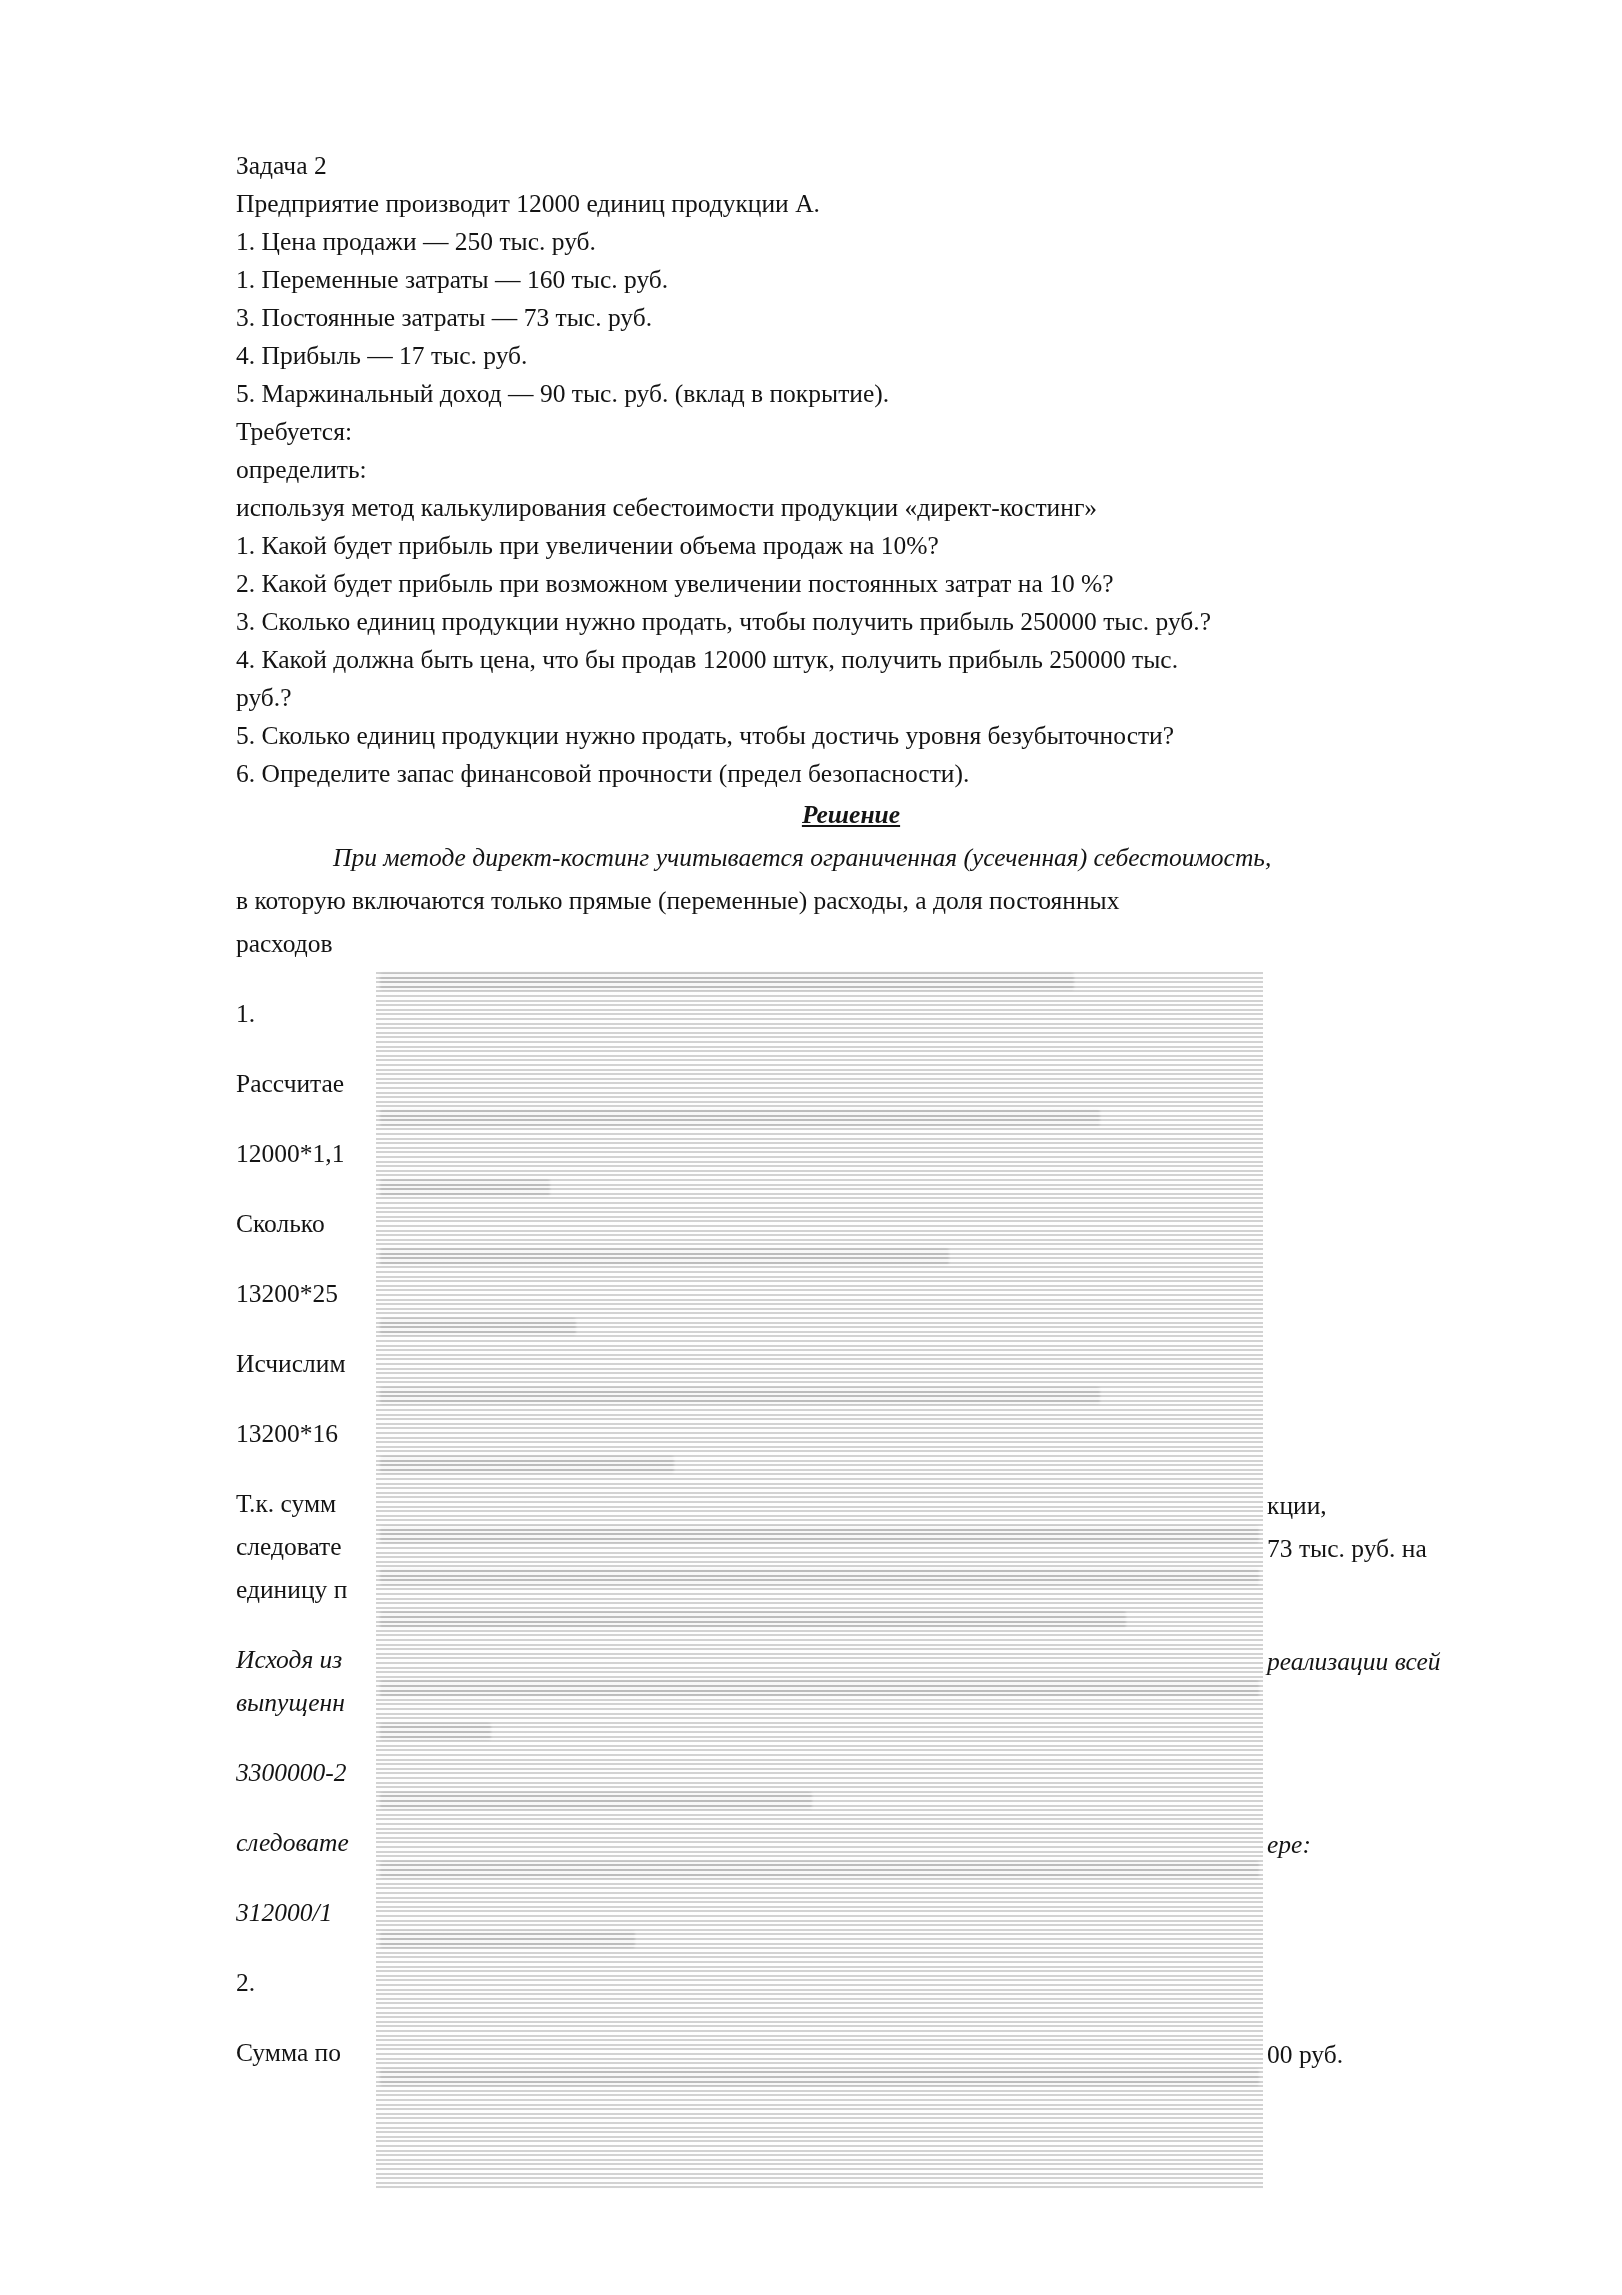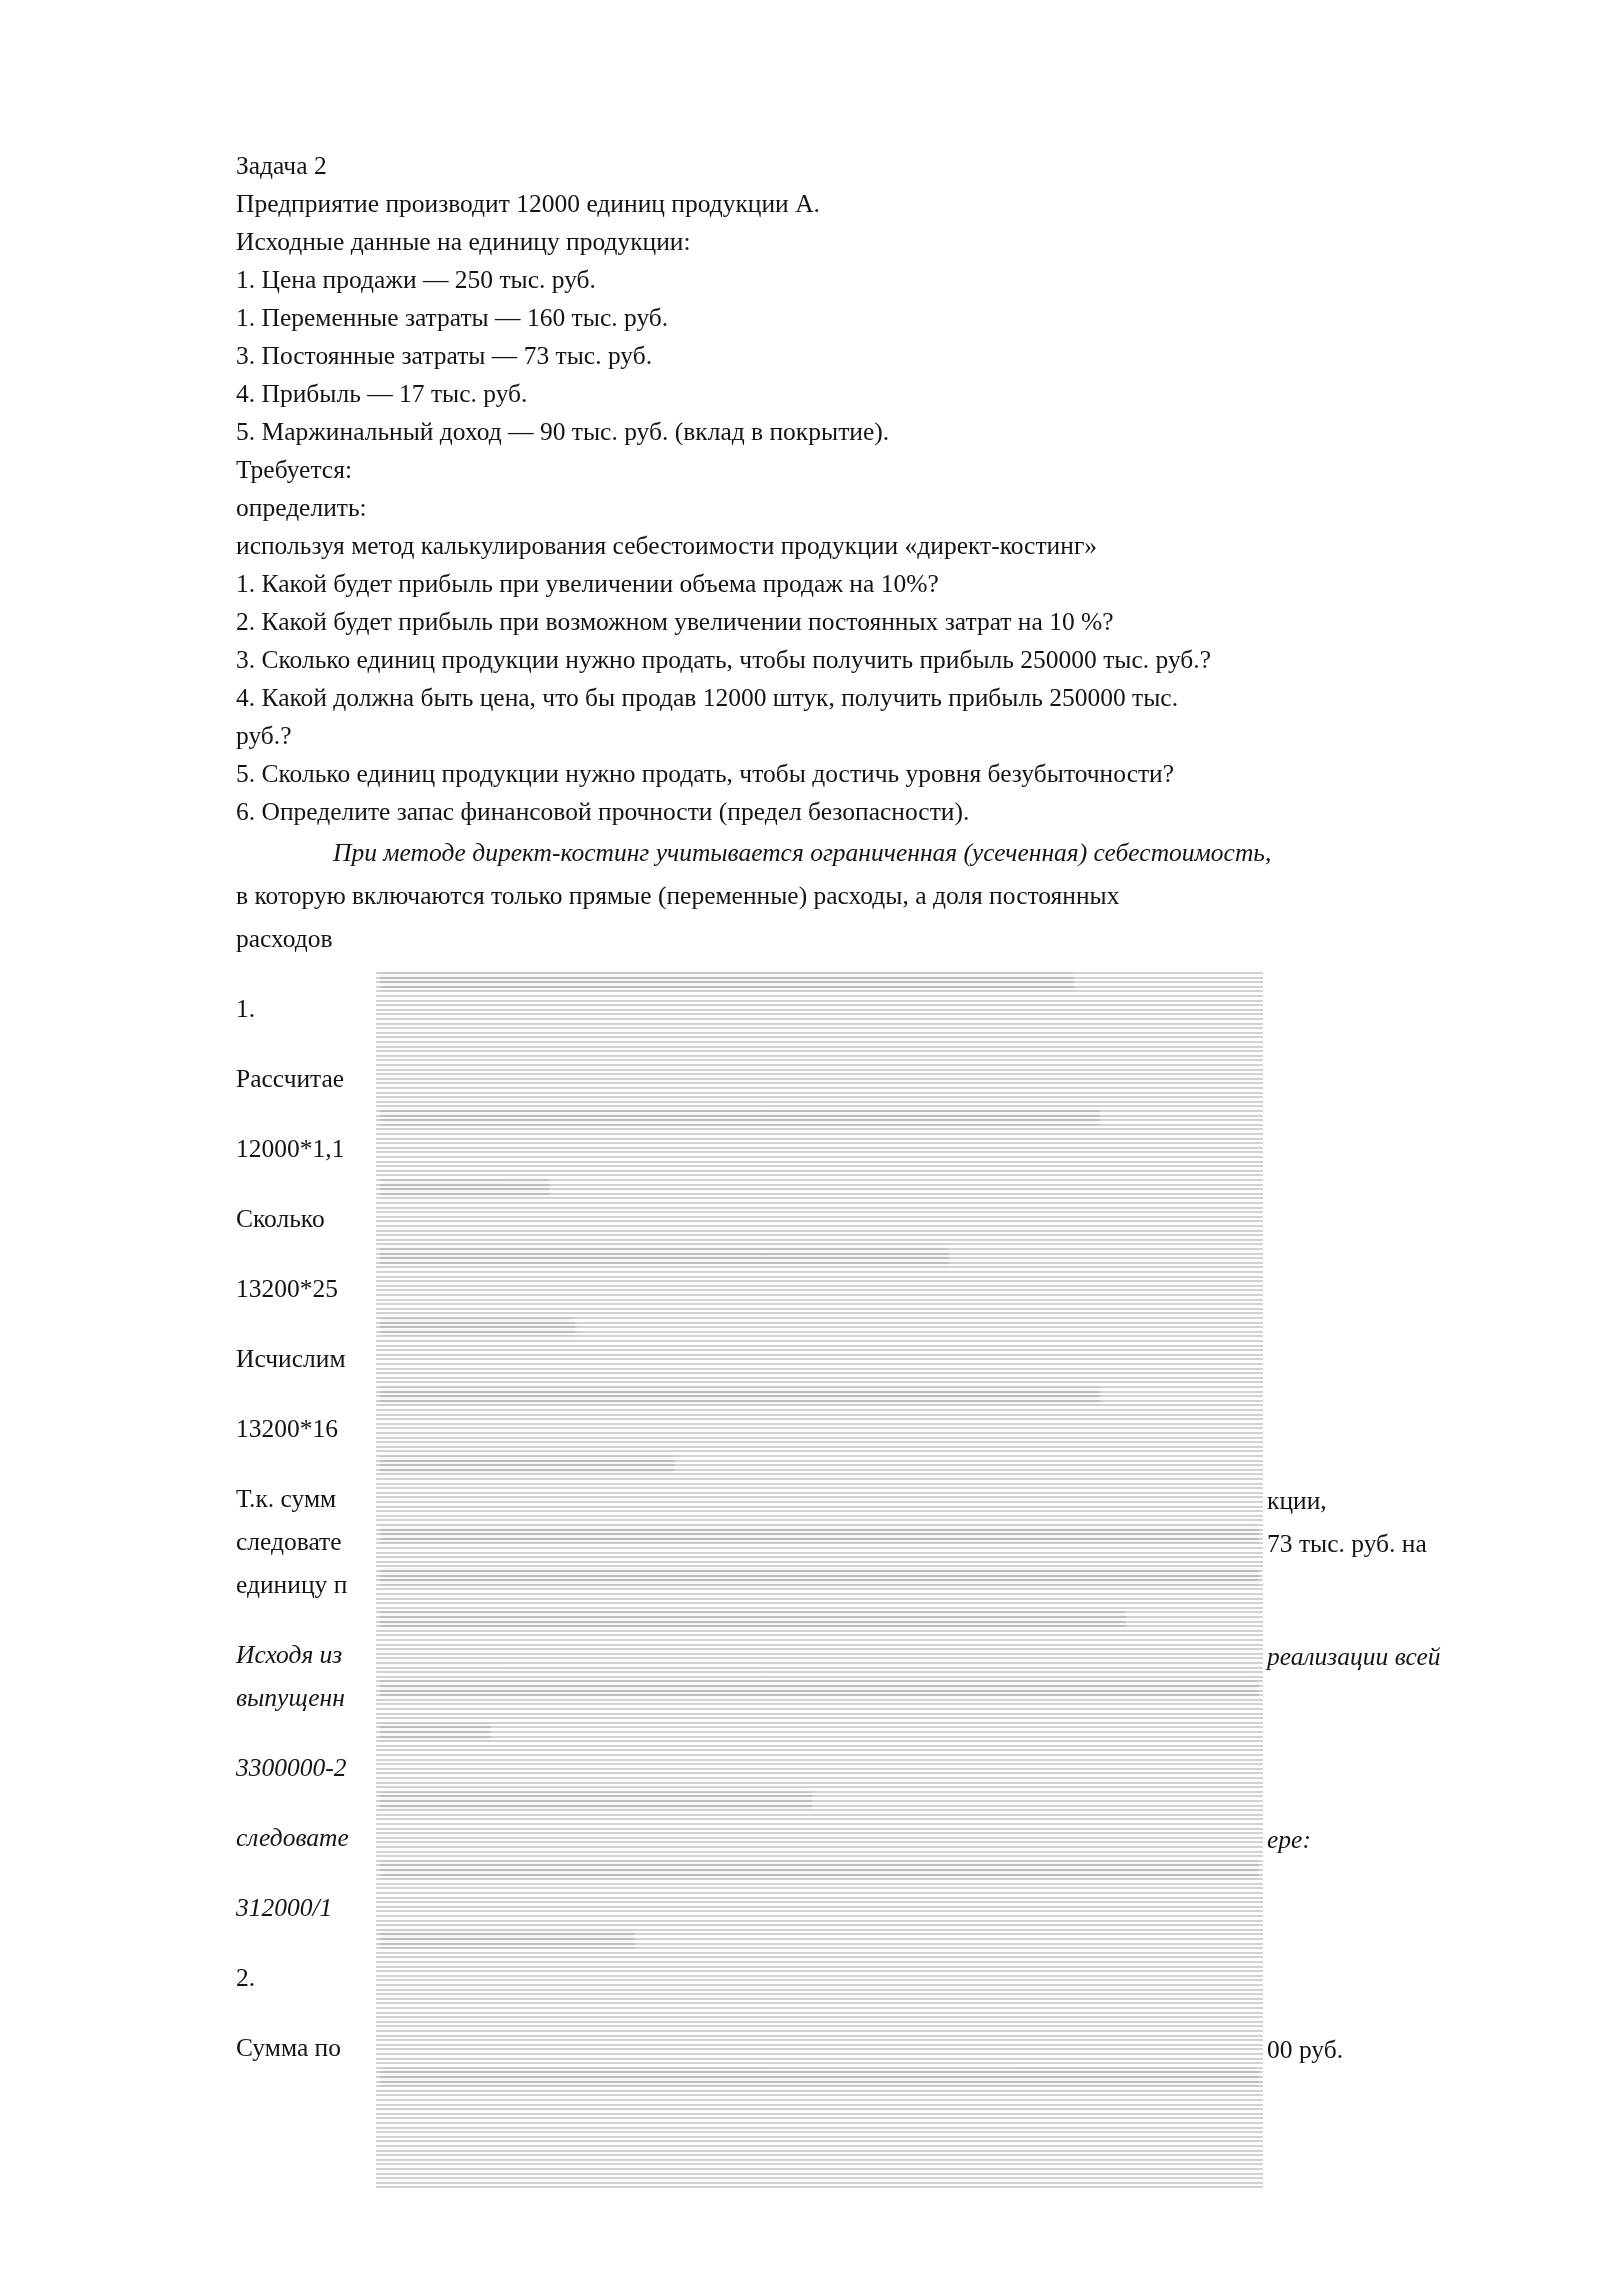--- a/index.html
+++ b/index.html
@@ -68,38 +68,38 @@
 </style>
 </head>
 <body>
 
 <div class="page">
   <div class="content">
 
     <div>
       <p class="t">Задача 2</p>
       <p class="t">Предприятие производит 12000 единиц продукции А.</p>
-      <p class="t">Исходные данные на единицу продукции:</p>
       <p class="t">1. Цена продажи — 250 тыс. руб.</p>
       <p class="t">1. Переменные затраты — 160 тыс. руб.</p>
       <p class="t">3. Постоянные затраты — 73 тыс. руб.</p>
       <p class="t">4. Прибыль — 17 тыс. руб.</p>
       <p class="t">5. Маржинальный доход — 90 тыс. руб. (вклад в покрытие).</p>
       <p class="t">Требуется:</p>
       <p class="t">определить:</p>
       <p class="t">используя метод калькулирования себестоимости продукции «директ-костинг»</p>
       <p class="t">1. Какой будет прибыль при увеличении объема продаж на 10%?</p>
       <p class="t">2. Какой будет прибыль при возможном увеличении постоянных затрат на 10 %?</p>
       <p class="t">3. Сколько единиц продукции нужно продать, чтобы получить прибыль 250000 тыс. руб.?</p>
       <p class="t">4. Какой должна быть цена, что бы продав 12000 штук, получить прибыль 250000 тыс.</p>
       <p class="t">руб.?</p>
       <p class="t">5. Сколько единиц продукции нужно продать, чтобы достичь уровня безубыточности?</p>
       <p class="t">6. Определите запас финансовой прочности (предел безопасности).</p>
     </div>
 
+    <p class="heading">Решение</p>
 
     <div>
       <p class="intro indent">При методе директ-костинг учитывается ограниченная (усеченная) себестоимость,</p>
       <p class="intro">в которую включаются только прямые (переменные) расходы, а доля постоянных</p>
       <p class="intro">расходов</p>
     </div>
 
     <p class="s">
       <span>1.</span>
     </p>

